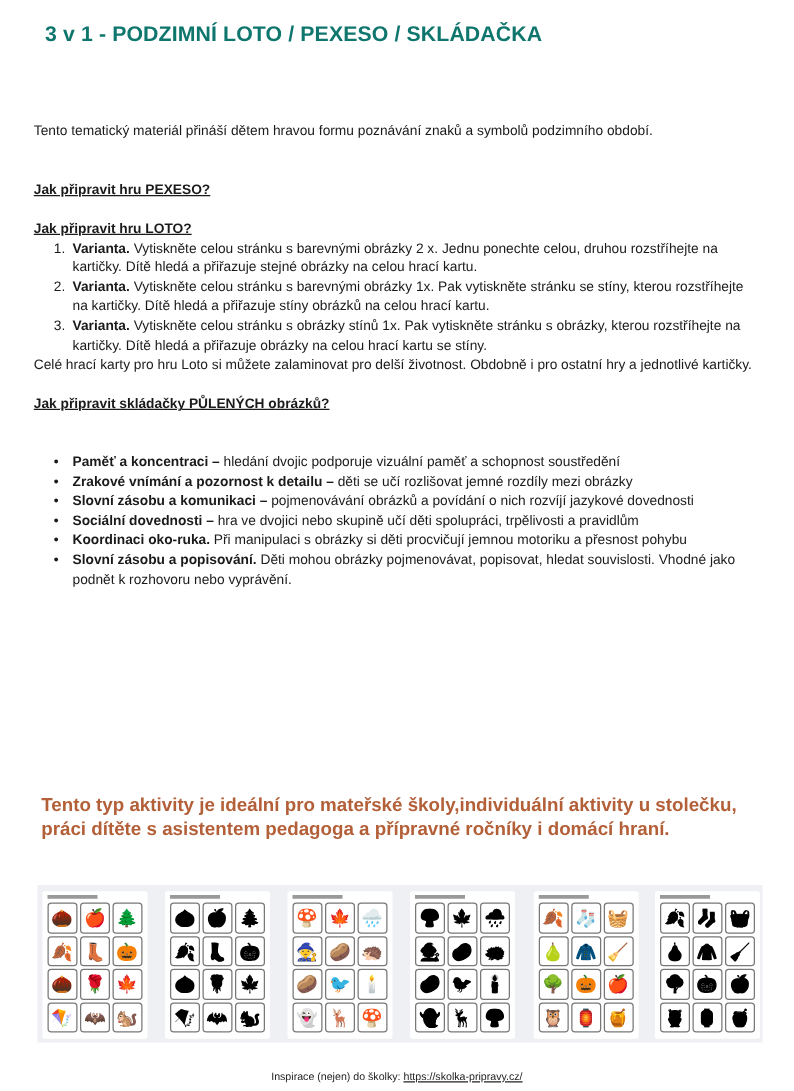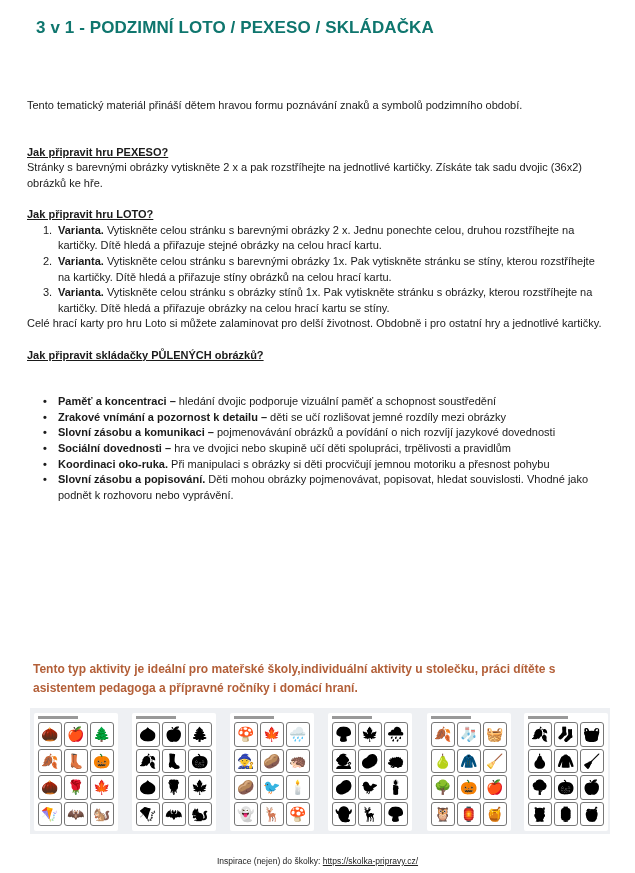--- a/index.html
+++ b/index.html
@@ -11,21 +11,21 @@
   .content p { margin:0; }
   .gap { height:15.6px; }
   .h-u { font-weight:bold; text-decoration:underline; }
   .h-b { font-weight:bold; }
   ol.variants { margin:0; padding:0 0 0 16px; list-style:none; }
   ol.variants li { position:relative; padding-left:15px; }
   ol.variants li .num { position:absolute; left:0; top:0; }
   ul.benefits { margin:0; padding:0 0 0 16px; list-style:none; }
   ul.benefits li { position:relative; padding-left:15px; }
   ul.benefits li .dot { position:absolute; left:0; top:0; font-weight:bold; }
-  .highlight { position:absolute; left:33px; top:660px; width:575px; font-size:12px; line-height:18.5px;
+  .highlight { position:absolute; left:33px; top:636px; width:575px; font-size:15px; line-height:18.5px;
                font-weight:bold; color:#b35f38; margin:0; }
   .strip { position:absolute; left:30px; top:708px; width:580px; height:126px; background:#eef0f3; }
   .sheet { position:absolute; top:5px; width:84px; height:118px; background:#ffffff; border-radius:2px; }
   .sheet .hdr { position:absolute; left:4px; top:3px; width:40px; height:3px; background:#999; }
   .sheet .grid { position:absolute; left:4px; top:9px; display:grid;
                  grid-template-columns:repeat(3, 24px); grid-template-rows:repeat(4, 24.5px); gap:2px; }
   .card { border:1px solid #777; border-radius:3px; display:flex; align-items:center; justify-content:center;
           font-size:14px; line-height:1; overflow:hidden; background:#fff; }
   .card.shadow span { filter:brightness(0); }
   .footer { position:absolute; top:856px; left:0; width:635px; text-align:center; font-size:8.5px; color:#222; }
@@ -35,21 +35,20 @@
 <body>
 
 <h1 class="title">3 v 1 - PODZIMNÍ LOTO / PEXESO / SKLÁDAČKA</h1>
 
 <div class="content">
   <p>Tento tematický materiál přináší dětem hravou formu poznávání znaků a symbolů podzimního období.</p>
   <div class="gap"></div>
   <div class="gap"></div>
 
   <p class="h-u">Jak připravit hru PEXESO?</p>
-  <p>Stránky s barevnými obrázky vytiskněte 2 x a pak rozstříhejte  na jednotlivé kartičky. Získáte tak sadu dvojic (36x2) obrázků ke hře.</p>
   <div class="gap"></div>
 
   <p class="h-u">Jak připravit hru LOTO?</p>
   <ol class="variants">
     <li><span class="num">1.</span><b>Varianta.</b><span> Vytiskněte celou stránku s barevnými obrázky 2 x. Jednu ponechte celou, druhou rozstříhejte na kartičky. Dítě hledá a přiřazuje  stejné obrázky na celou hrací kartu.</span></li>
     <li><span class="num">2.</span><b>Varianta.</b><span> Vytiskněte celou stránku s barevnými obrázky 1x. Pak vytiskněte stránku se stíny, kterou rozstříhejte na kartičky.  Dítě hledá a přiřazuje stíny obrázků na celou hrací kartu.</span></li>
     <li><span class="num">3.</span><b>Varianta.</b><span> Vytiskněte celou stránku s obrázky stínů 1x. Pak vytiskněte stránku s obrázky, kterou rozstříhejte na kartičky. Dítě hledá a přiřazuje obrázky na celou hrací kartu se stíny.</span></li>
   </ol>
   <p>Celé hrací karty pro hru Loto si můžete zalaminovat pro delší životnost. Obdobně i pro ostatní hry a jednotlivé kartičky.</p>
   <div class="gap"></div>

